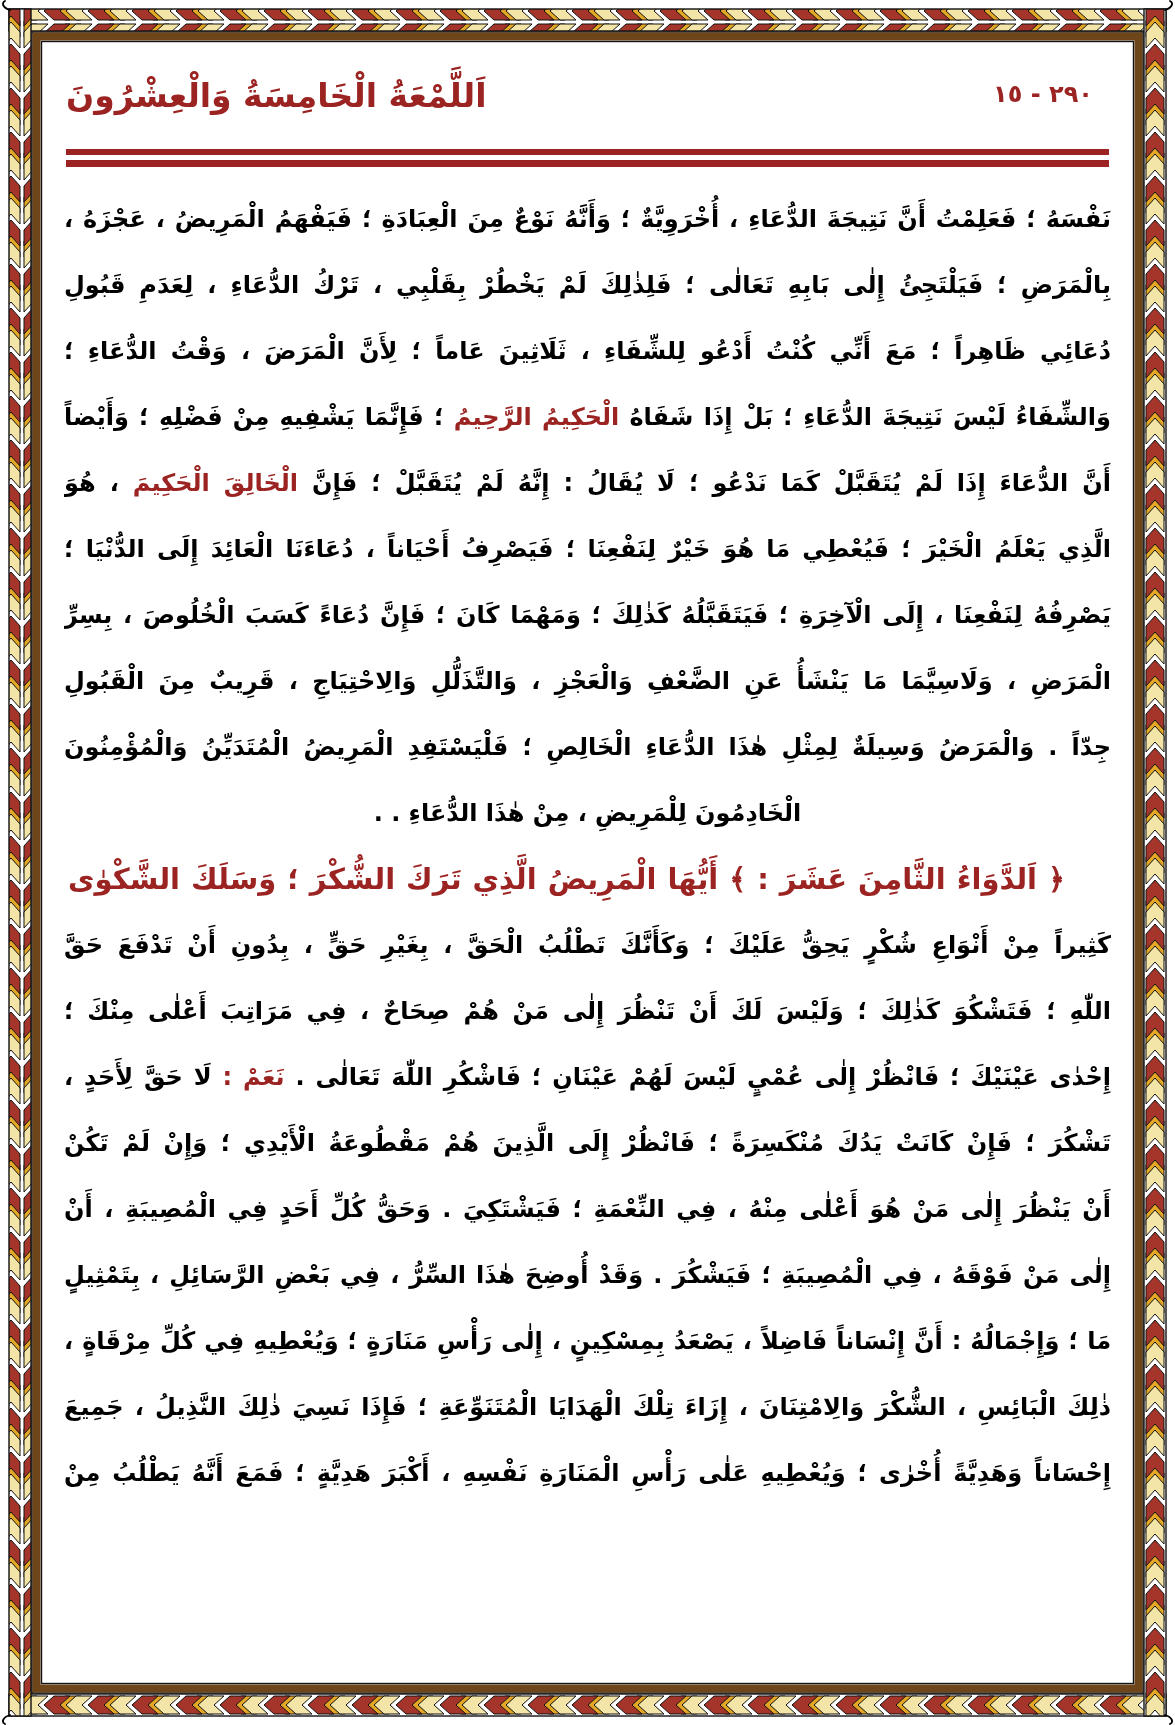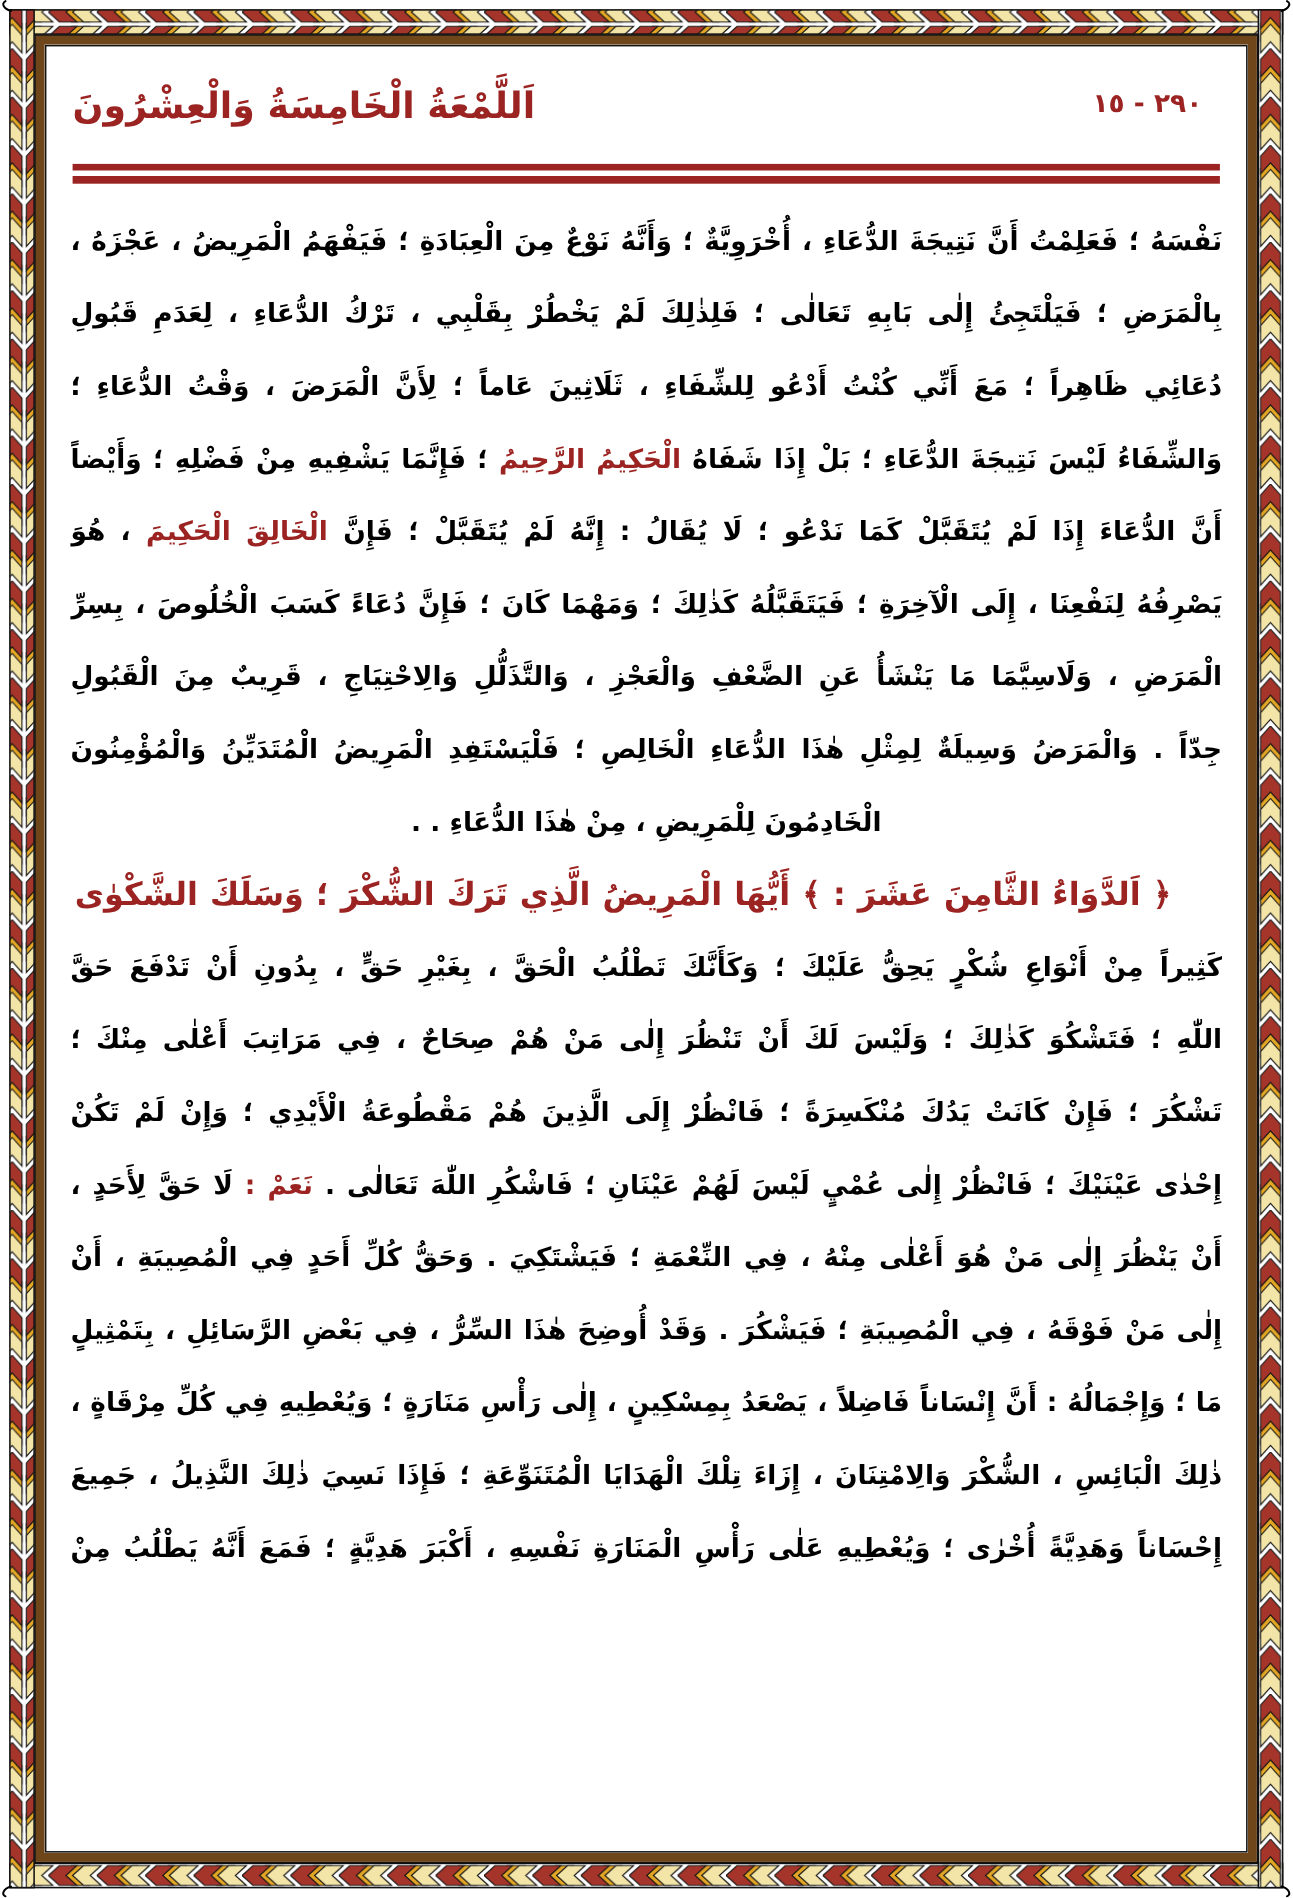--- a/index.html
+++ b/index.html
@@ -98,27 +98,28 @@
 </div>
 
 <div class="rule"></div>
 
 <main class="body-text" id="body-text">
     <div class="line"><span>نَفْسَهُ ؛ فَعَلِمْتُ أَنَّ نَتِيجَةَ الدُّعَاءِ ، أُخْرَوِيَّةٌ ؛ وَأَنَّهُ نَوْعٌ مِنَ الْعِبَادَةِ ؛ فَيَفْهَمُ الْمَرِيضُ ، عَجْزَهُ ،</span></div>
     <div class="line"><span>بِالْمَرَضِ ؛ فَيَلْتَجِئُ إِلٰى بَابِهِ تَعَالٰى ؛ فَلِذٰلِكَ لَمْ يَخْطُرْ بِقَلْبِي ، تَرْكُ الدُّعَاءِ ، لِعَدَمِ قَبُولِ</span></div>
     <div class="line"><span>دُعَائِي ظَاهِراً ؛ مَعَ أَنِّي كُنْتُ أَدْعُو لِلشِّفَاءِ ، ثَلَاثِينَ عَاماً ؛ لِأَنَّ الْمَرَضَ ، وَقْتُ الدُّعَاءِ ؛</span></div>
     <div class="line"><span>وَالشِّفَاءُ لَيْسَ نَتِيجَةَ الدُّعَاءِ ؛ بَلْ إِذَا شَفَاهُ </span><span class="accent">الْحَكِيمُ الرَّحِيمُ</span><span> ؛ فَإِنَّمَا يَشْفِيهِ مِنْ فَضْلِهِ ؛ وَأَيْضاً</span></div>
     <div class="line"><span>أَنَّ الدُّعَاءَ إِذَا لَمْ يُتَقَبَّلْ كَمَا نَدْعُو ؛ لَا يُقَالُ : إِنَّهُ لَمْ يُتَقَبَّلْ ؛ فَإِنَّ </span><span class="accent">الْخَالِقَ الْحَكِيمَ</span><span> ، هُوَ</span></div>
+    <div class="line"><span>الَّذِي يَعْلَمُ الْخَيْرَ ؛ فَيُعْطِي مَا هُوَ خَيْرٌ لِنَفْعِنَا ؛ فَيَصْرِفُ أَحْيَاناً ، دُعَاءَنَا الْعَائِدَ إِلَى الدُّنْيَا ؛</span></div>
     <div class="line"><span>يَصْرِفُهُ لِنَفْعِنَا ، إِلَى الْآخِرَةِ ؛ فَيَتَقَبَّلُهُ كَذٰلِكَ ؛ وَمَهْمَا كَانَ ؛ فَإِنَّ دُعَاءً كَسَبَ الْخُلُوصَ ، بِسِرِّ</span></div>
     <div class="line"><span>الْمَرَضِ ، وَلَاسِيَّمَا مَا يَنْشَأُ عَنِ الضَّعْفِ وَالْعَجْزِ ، وَالتَّذَلُّلِ وَالِاحْتِيَاجِ ، قَرِيبٌ مِنَ الْقَبُولِ</span></div>
     <div class="line"><span>جِدّاً . وَالْمَرَضُ وَسِيلَةٌ لِمِثْلِ هٰذَا الدُّعَاءِ الْخَالِصِ ؛ فَلْيَسْتَفِدِ الْمَرِيضُ الْمُتَدَيِّنُ وَالْمُؤْمِنُونَ</span></div>
     <div class="line center"><span>الْخَادِمُونَ لِلْمَرِيضِ ، مِنْ هٰذَا الدُّعَاءِ . .</span></div>
     <div class="line heading"><span class="accent">﴿ اَلدَّوَاءُ الثَّامِنَ عَشَرَ : ﴾ أَيُّهَا الْمَرِيضُ الَّذِي تَرَكَ الشُّكْرَ ؛ وَسَلَكَ الشَّكْوٰى !</span></div>
     <div class="line"><span>كَثِيراً مِنْ أَنْوَاعِ شُكْرٍ يَحِقُّ عَلَيْكَ ؛ وَكَأَنَّكَ تَطْلُبُ الْحَقَّ ، بِغَيْرِ حَقٍّ ، بِدُونِ أَنْ تَدْفَعَ حَقَّ</span></div>
     <div class="line"><span>اللّٰهِ ؛ فَتَشْكُوَ كَذٰلِكَ ؛ وَلَيْسَ لَكَ أَنْ تَنْظُرَ إِلٰى مَنْ هُمْ صِحَاحٌ ، فِي مَرَاتِبَ أَعْلٰى مِنْكَ ؛</span></div>
+    <div class="line"><span>إِحْدٰى عَيْنَيْكَ ؛ فَانْظُرْ إِلٰى عُمْيٍ لَيْسَ لَهُمْ عَيْنَانِ ؛ فَاشْكُرِ اللّٰهَ تَعَالٰى . </span><span class="accent">نَعَمْ :</span><span> لَا حَقَّ لِأَحَدٍ ،</span></div>
     <div class="line"><span>تَشْكُرَ ؛ فَإِنْ كَانَتْ يَدُكَ مُنْكَسِرَةً ؛ فَانْظُرْ إِلَى الَّذِينَ هُمْ مَقْطُوعَةُ الْأَيْدِي ؛ وَإِنْ لَمْ تَكُنْ</span></div>
-    <div class="line"><span>إِحْدٰى عَيْنَيْكَ ؛ فَانْظُرْ إِلٰى عُمْيٍ لَيْسَ لَهُمْ عَيْنَانِ ؛ فَاشْكُرِ اللّٰهَ تَعَالٰى . </span><span class="accent">نَعَمْ :</span><span> لَا حَقَّ لِأَحَدٍ ،</span></div>
     <div class="line"><span>أَنْ يَنْظُرَ إِلٰى مَنْ هُوَ أَعْلٰى مِنْهُ ، فِي النِّعْمَةِ ؛ فَيَشْتَكِيَ . وَحَقُّ كُلِّ أَحَدٍ فِي الْمُصِيبَةِ ، أَنْ يَنْظُرَ</span></div>
     <div class="line"><span>إِلٰى مَنْ فَوْقَهُ ، فِي الْمُصِيبَةِ ؛ فَيَشْكُرَ . وَقَدْ أُوضِحَ هٰذَا السِّرُّ ، فِي بَعْضِ الرَّسَائِلِ ، بِتَمْثِيلٍ</span></div>
     <div class="line"><span>مَا ؛ وَإِجْمَالُهُ : أَنَّ إِنْسَاناً فَاضِلاً ، يَصْعَدُ بِمِسْكِينٍ ، إِلٰى رَأْسِ مَنَارَةٍ ؛ وَيُعْطِيهِ فِي كُلِّ مِرْقَاةٍ ،</span></div>
     <div class="line"><span>ذٰلِكَ الْبَائِسِ ، الشُّكْرَ وَالِامْتِنَانَ ، إِزَاءَ تِلْكَ الْهَدَايَا الْمُتَنَوِّعَةِ ؛ فَإِذَا نَسِيَ ذٰلِكَ النَّذِيلُ ، جَمِيعَ</span></div>
     <div class="line"><span>إِحْسَاناً وَهَدِيَّةً أُخْرٰى ؛ وَيُعْطِيهِ عَلٰى رَأْسِ الْمَنَارَةِ نَفْسِهِ ، أَكْبَرَ هَدِيَّةٍ ؛ فَمَعَ أَنَّهُ يَطْلُبُ مِنْ</span></div>
   </main>
 
 </body></html>

